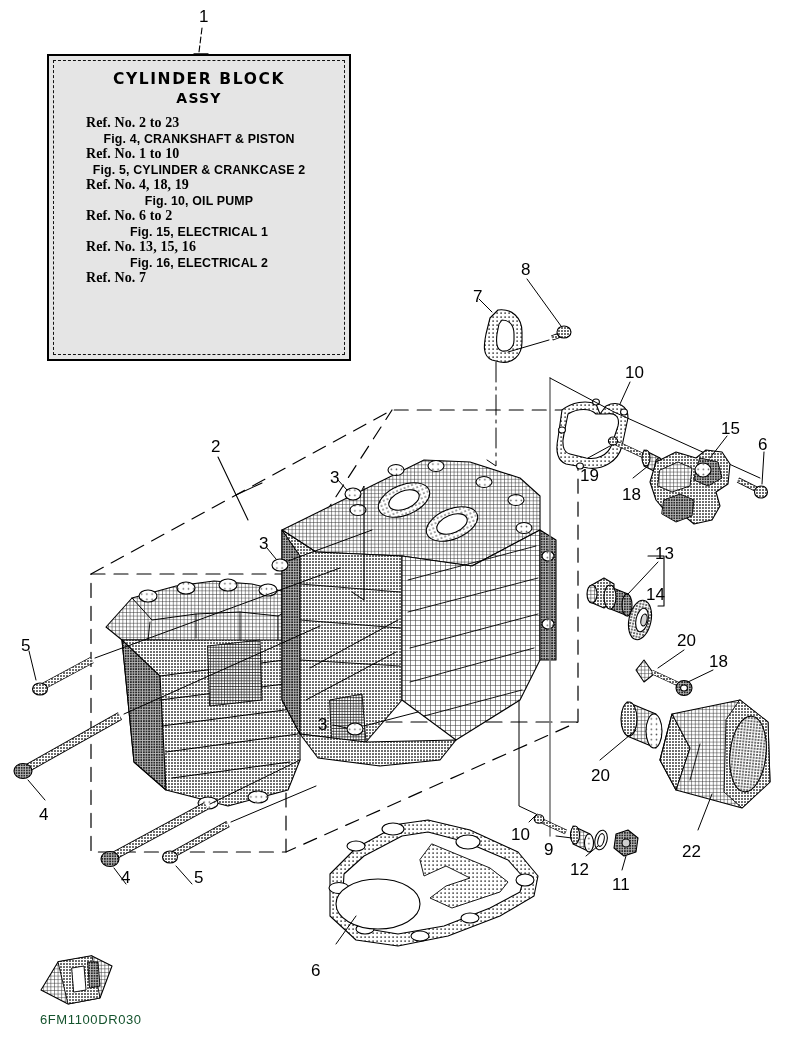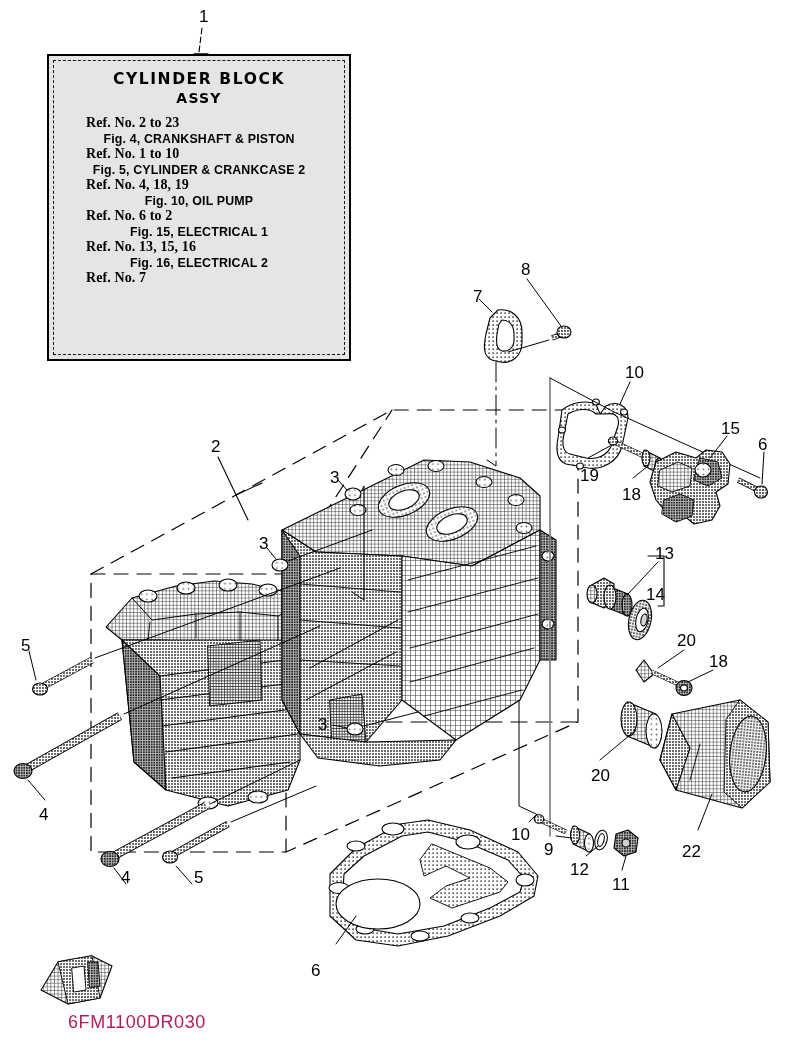--- a/index.html
+++ b/index.html
@@ -96,25 +96,24 @@
     font-family: "Liberation Sans", sans-serif;
     line-height: 1;
     white-space: nowrap;
   }
 
   
   #footer-code {
     position: absolute;
     left: 40px;
     top: 1012px;
-    font-size: 18px;
+    font-size: 13px;
     letter-spacing: 0.6px;
-    color: #be185d;
+    color: #14532d;
     font-family: "Liberation Sans", sans-serif;
-    margin-left: 28px;
   }
 </style>
 </head>
 <body>
 
 <div id="page">
 
   <svg class="diagram" viewBox="0 0 785 1045">
     <defs>
 

